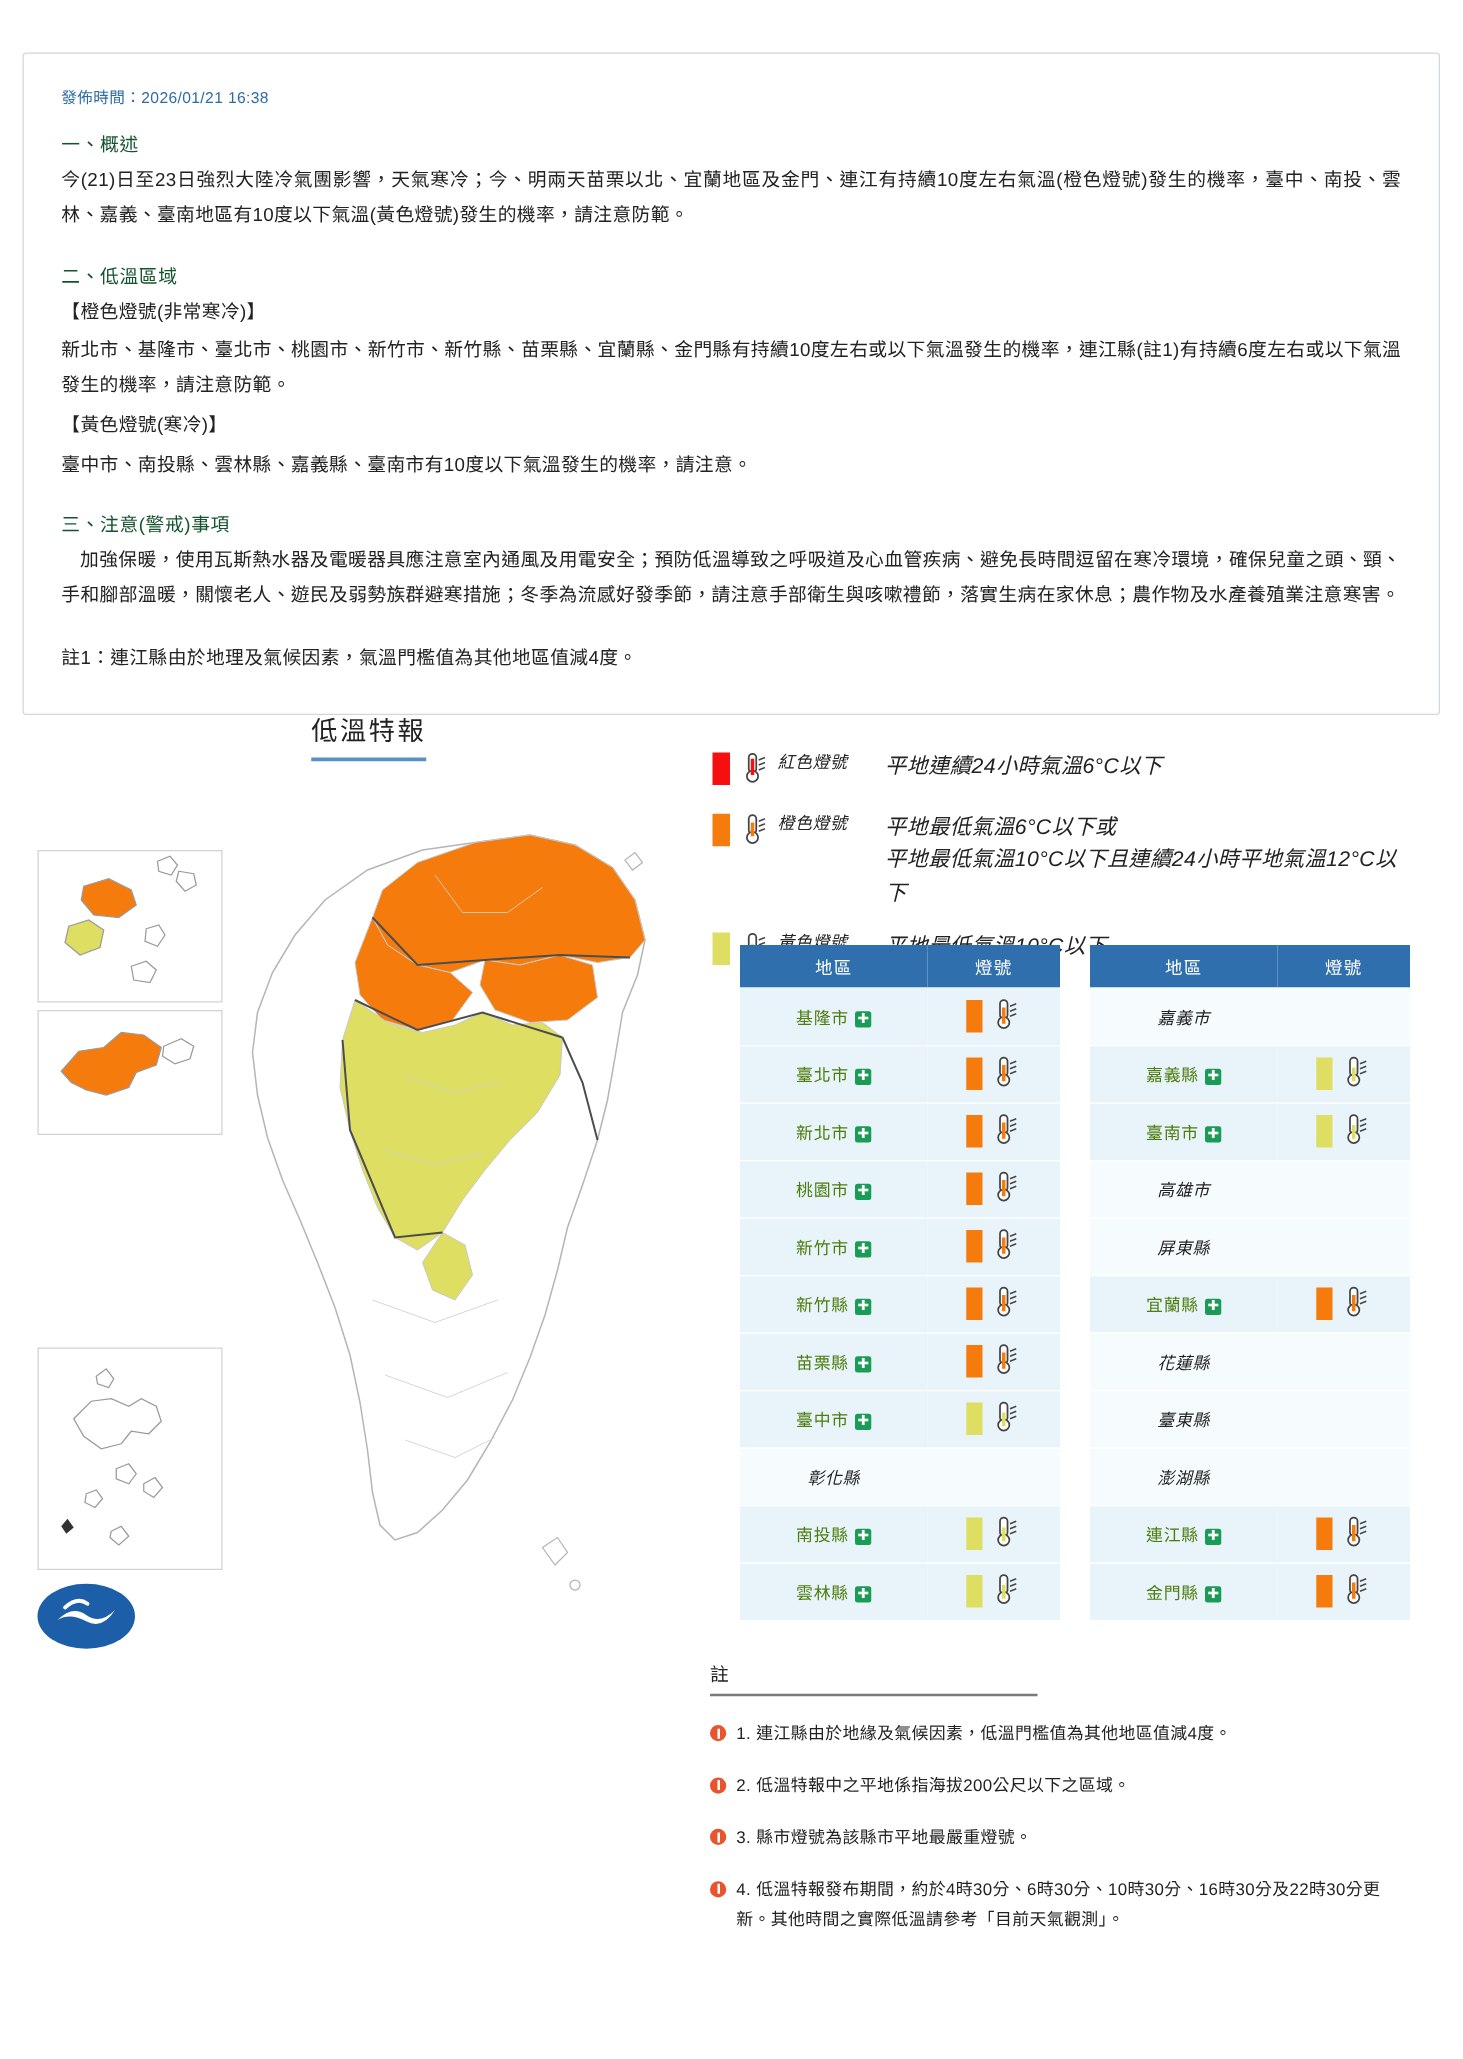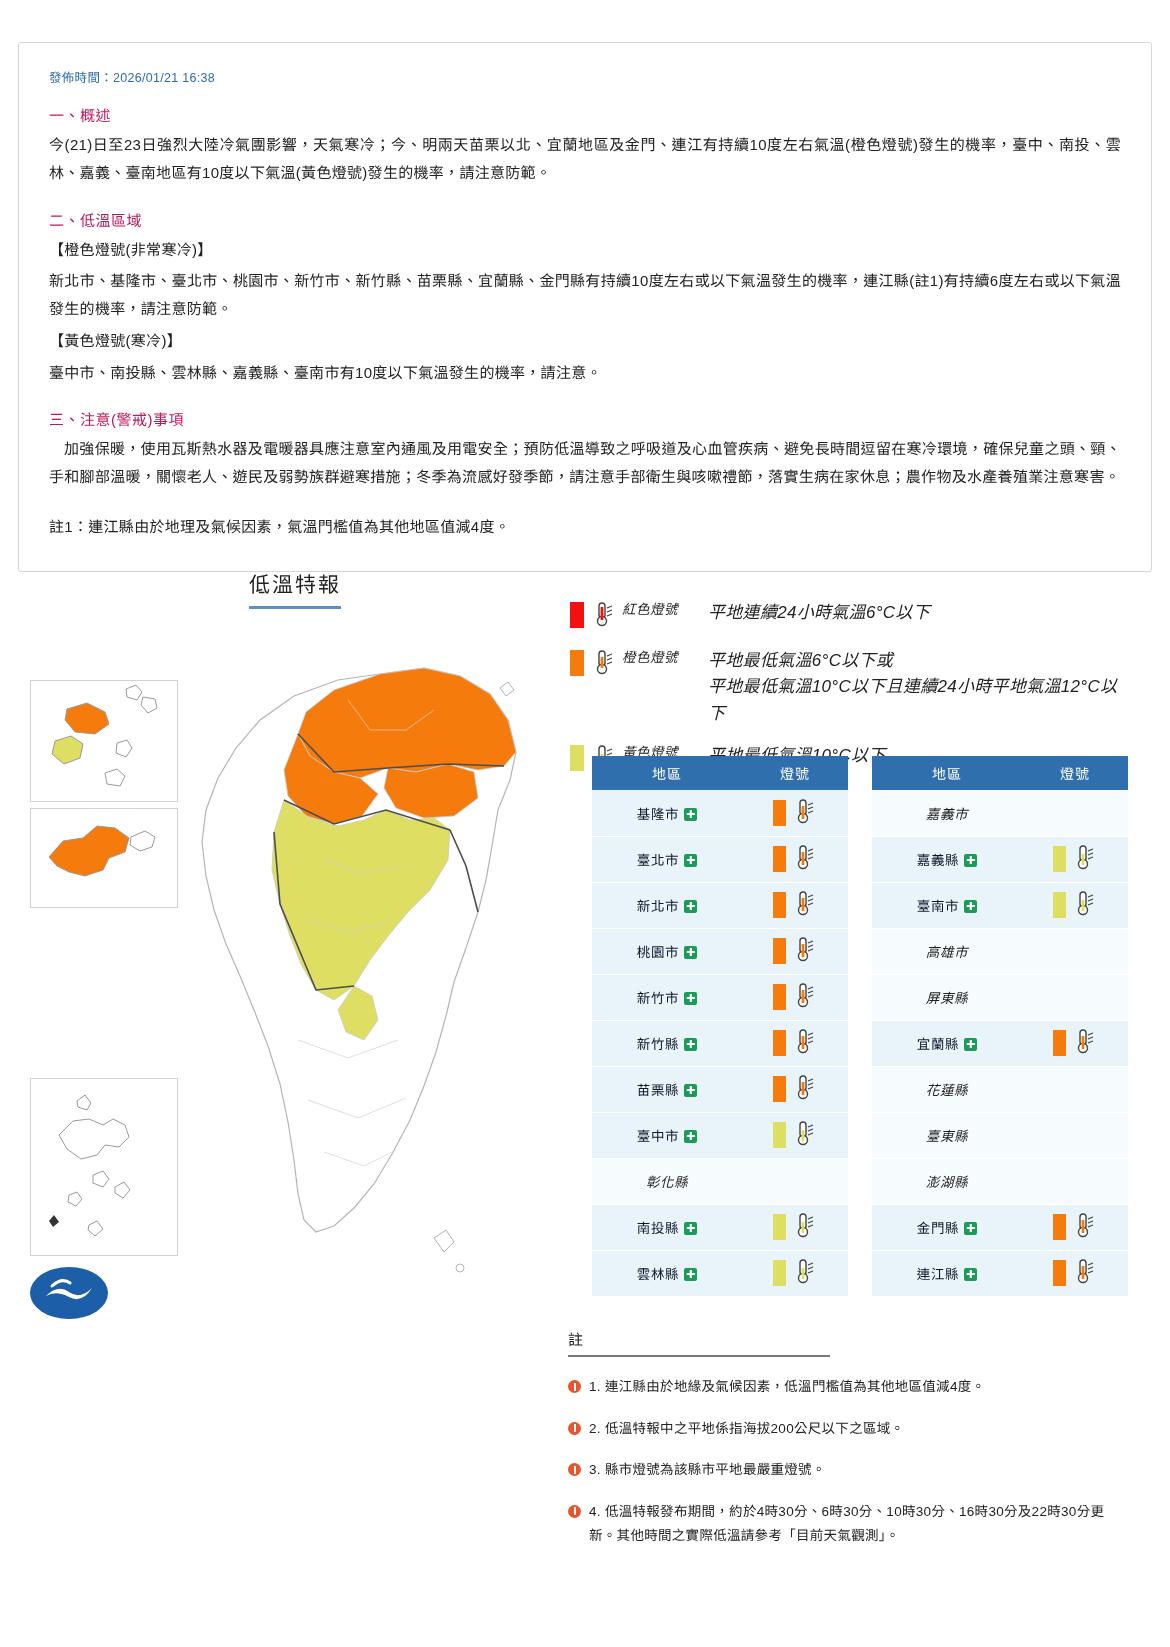--- a/index.html
+++ b/index.html
@@ -27,21 +27,21 @@
     padding: 24px 30px 30px 30px;
   }
   .issue-time {
     color: #2e6ca4;
     font-size: 12.5px;
     letter-spacing: .3px;
     margin-bottom: 18px;
   }
   .sec-head {
     font-size: 15px;
-    color: #be185d;
+    color: #14532d;
     margin: 0 0 6px 0;
     letter-spacing: .5px;
   }
   .para {
     font-size: 15px;
     color: #222;
     line-height: 1.85;
     letter-spacing: .3px;
     margin: 0 0 4px 0;
     text-align: justify;
@@ -119,21 +119,21 @@
   }
   .tbl th.c1 { width: 150px; }
   .tbl th.c2 { width: 106px; }
   .tbl td {
     height: 46px; font-size: 13.5px; color: #222; text-align: center;
     border-bottom: 1px solid #ffffff;
   }
   .tbl tr.lit td { background: #e8f4f9; }
   .tbl tr.unlit td { background: #f6fbfd; font-style: italic; }
   .city-cell { letter-spacing: .6px; }
-  .city-name.link { color: #0f172a; text-align: center; }
+  .city-name.link { color: #4d7c0f; text-align: center; }
   .plus {
     display: inline-block; width: 13px; height: 13px;
     background: #1a9c56; color: #fff; border-radius: 2px;
     font-size: 11px; line-height: 13px; margin-left: 5px;
     vertical-align: 1px;
   }
   .sig { display: inline-flex; align-items: center; justify-content: center; }
   .sig-bar { width: 13px; height: 26px; }
   .sig-thermo { margin-left: 5px; }
 
@@ -578,37 +578,37 @@
             </tr>
             <tr class="unlit">
               <td><span class="city-cell city-name">臺東縣</span></td>
               <td></td>
             </tr>
             <tr class="unlit">
               <td><span class="city-cell city-name">澎湖縣</span></td>
               <td></td>
             </tr>
             <tr class="lit">
+              <td><span class="city-cell city-name link">連江縣</span><span class="plus">✚</span></td>
+              <td><span class="sig">
+                  <span class="sig-bar" style="background: rgb(245, 124, 12);"></span>
+                  <span class="sig-thermo"><svg width="26" height="28" viewBox="0 0 26 28">
+                      <rect x="9" y="3" width="6" height="15" rx="3" fill="#fff" stroke="#444" stroke-width="1.4"></rect>
+                      <circle cx="12" cy="21" r="4.5" fill="#fff" stroke="#444" stroke-width="1.4"></circle>
+                      <rect x="10.6" y="9" width="2.8" height="13" fill="#f57c0c"></rect>
+                      <g stroke="#444" stroke-width="1.2">
+                        <line x1="17" y1="8" x2="22" y2="6"></line>
+                        <line x1="17" y1="12" x2="22" y2="10"></line>
+                        <line x1="17" y1="16" x2="22" y2="14"></line>
+                      </g>
+                    </svg></span>
+                </span></td>
+            </tr>
+            <tr class="lit">
               <td><span class="city-cell city-name link">金門縣</span><span class="plus">✚</span></td>
-              <td><span class="sig">
-                  <span class="sig-bar" style="background: rgb(245, 124, 12);"></span>
-                  <span class="sig-thermo"><svg width="26" height="28" viewBox="0 0 26 28">
-                      <rect x="9" y="3" width="6" height="15" rx="3" fill="#fff" stroke="#444" stroke-width="1.4"></rect>
-                      <circle cx="12" cy="21" r="4.5" fill="#fff" stroke="#444" stroke-width="1.4"></circle>
-                      <rect x="10.6" y="9" width="2.8" height="13" fill="#f57c0c"></rect>
-                      <g stroke="#444" stroke-width="1.2">
-                        <line x1="17" y1="8" x2="22" y2="6"></line>
-                        <line x1="17" y1="12" x2="22" y2="10"></line>
-                        <line x1="17" y1="16" x2="22" y2="14"></line>
-                      </g>
-                    </svg></span>
-                </span></td>
-            </tr>
-            <tr class="lit">
-              <td><span class="city-cell city-name link">連江縣</span><span class="plus">✚</span></td>
               <td><span class="sig">
                   <span class="sig-bar" style="background: rgb(245, 124, 12);"></span>
                   <span class="sig-thermo"><svg width="26" height="28" viewBox="0 0 26 28">
                       <rect x="9" y="3" width="6" height="15" rx="3" fill="#fff" stroke="#444" stroke-width="1.4"></rect>
                       <circle cx="12" cy="21" r="4.5" fill="#fff" stroke="#444" stroke-width="1.4"></circle>
                       <rect x="10.6" y="9" width="2.8" height="13" fill="#f57c0c"></rect>
                       <g stroke="#444" stroke-width="1.2">
                         <line x1="17" y1="8" x2="22" y2="6"></line>
                         <line x1="17" y1="12" x2="22" y2="10"></line>
                         <line x1="17" y1="16" x2="22" y2="14"></line>

